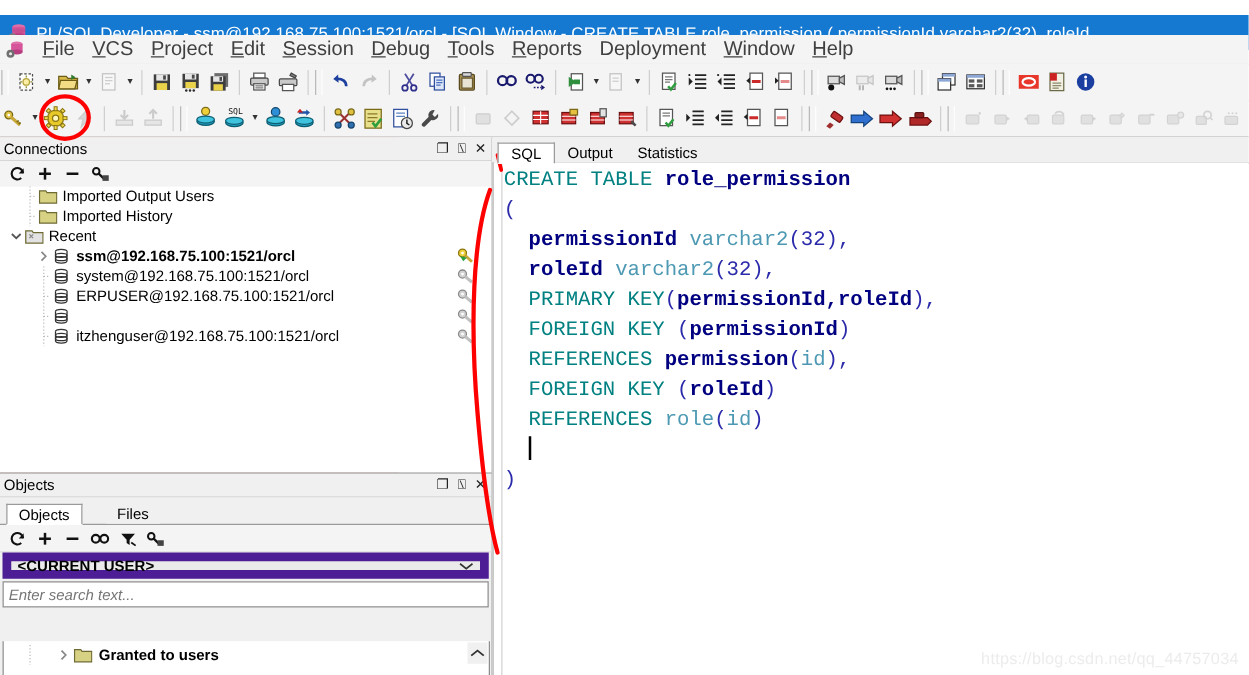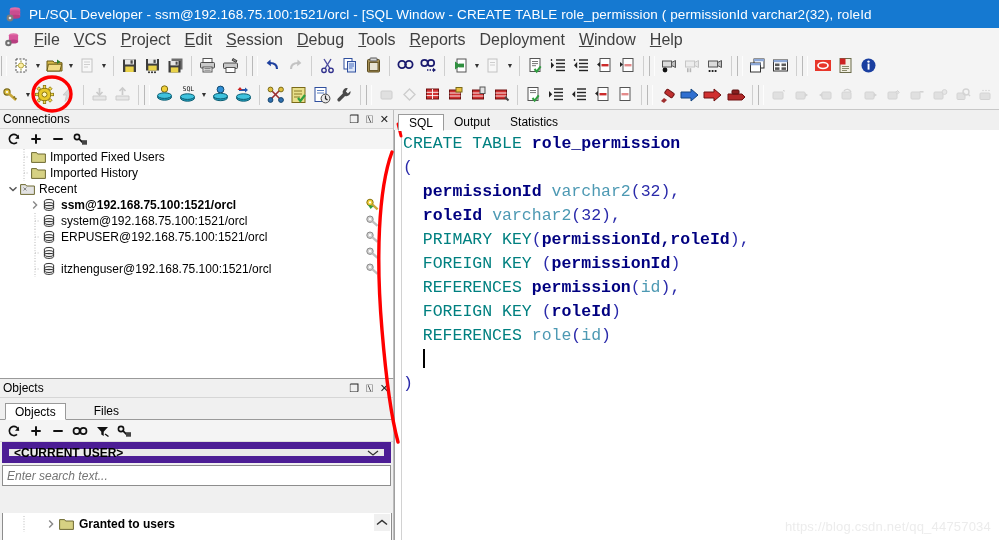--- a/index.html
+++ b/index.html
@@ -7,21 +7,21 @@
     width:999px;height:540px;overflow:hidden;
     background:#ffffff;
     font-family:"Liberation Sans", sans-serif;
     font-size:12px;color:#000;
     -webkit-font-smoothing:antialiased;
   }
   #app{position:relative;width:999px;height:540px;overflow:hidden;}
 
   
   .titlebar{
-    position:absolute;left:0;top:0;width:999px;height:28px;
+    position:absolute;left:0;top:12px;width:999px;height:28px;
     background:#1579d1;color:#fff;
     display:flex;align-items:center;
     font-size:13.5px;white-space:nowrap;overflow:hidden;
   }
   .titlebar .tb-icon{
     width:18px;height:18px;margin:0 6px 0 5px;flex:none;position:relative;
   }
   .titlebar .tb-text{flex:none;letter-spacing:0.1px;}
 
   
@@ -899,21 +899,21 @@
               <svg width="10" height="16" viewBox="0 0 10 16">
                 <line x1="5" y1="0" x2="5" y2="16" stroke="#bbb" stroke-dasharray="1 1.6"></line>
                 <line x1="5" y1="8" x2="10" y2="8" stroke="#bbb" stroke-dasharray="1 1.6"></line>
               </svg>
             </span>
             <span style="width: 16px; display: flex; align-items: center; justify-content: center; flex: 0 0 auto;">
               <svg width="15" height="13" viewBox="0 0 15 13">
                 <path d="M0.6 1.6h5l1 1.4h7.8v8.4H0.6z" fill="#d6d183" stroke="#6e6a33"></path>
               </svg>
             </span>
-            <span class="tree-label">Imported Fixed Users</span>
+            <span class="tree-label">Imported Output Users</span>
           </div>
           <div class="tree-row">
             <span style="width: 17px; flex: 0 0 auto;"></span>
             <span class="tw">
               <svg width="10" height="16" viewBox="0 0 10 16">
                 <line x1="5" y1="0" x2="5" y2="16" stroke="#bbb" stroke-dasharray="1 1.6"></line>
                 <line x1="5" y1="8" x2="10" y2="8" stroke="#bbb" stroke-dasharray="1 1.6"></line>
               </svg>
             </span>
             <span style="width: 16px; display: flex; align-items: center; justify-content: center; flex: 0 0 auto;">

